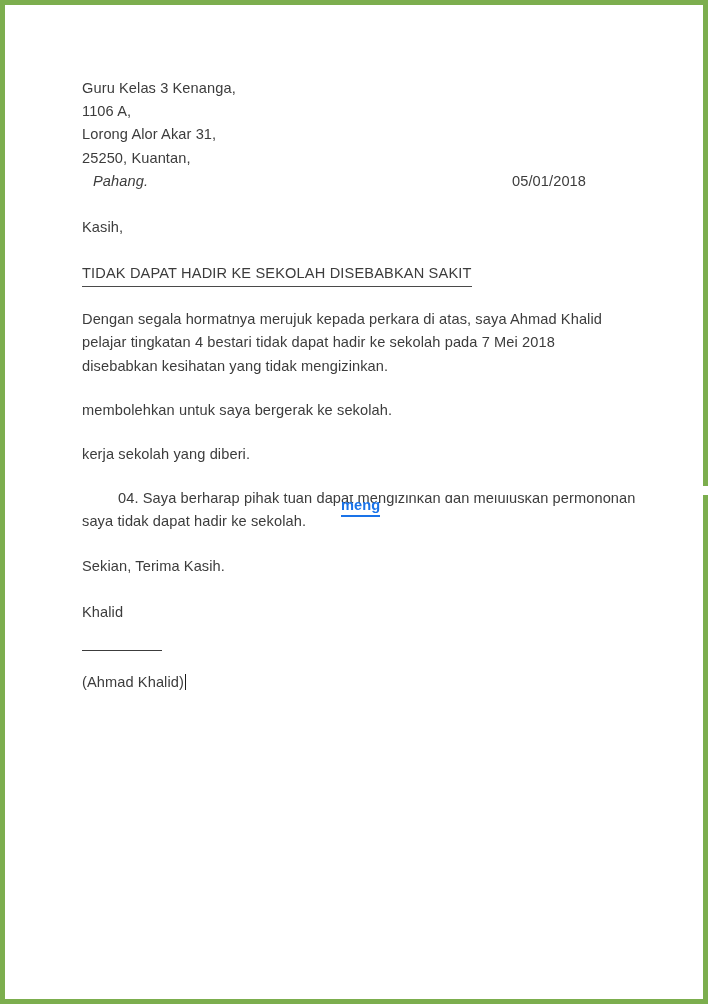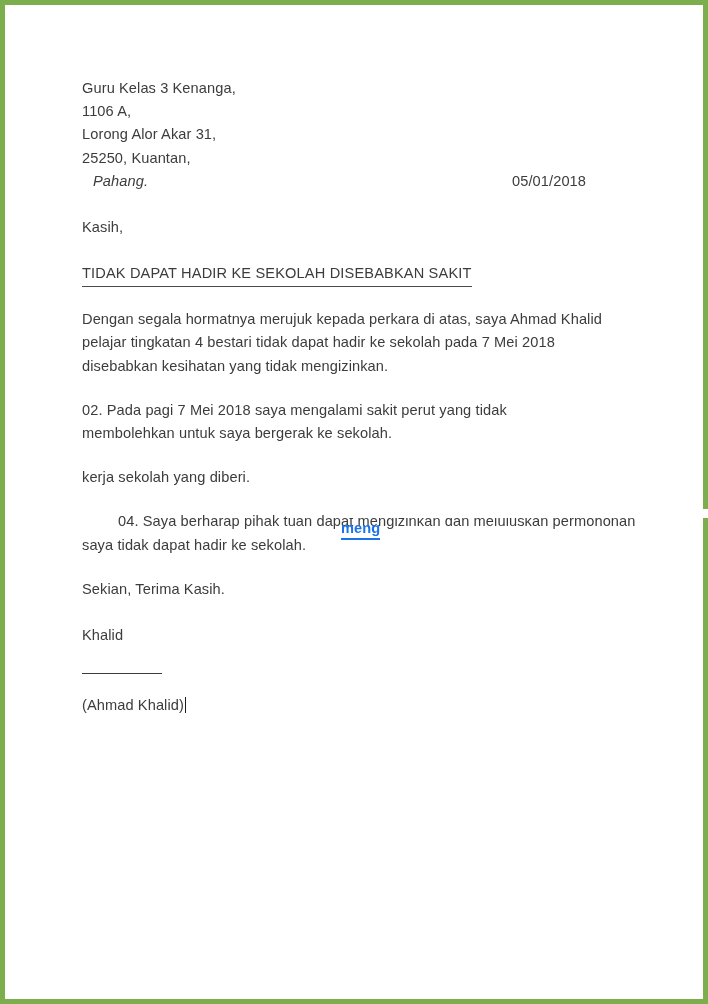--- a/index.html
+++ b/index.html
@@ -192,21 +192,20 @@
 
       <div class="block">
         <div class="para-line">Dengan segala hormatnya merujuk kepada perkara di atas, saya Ahmad Khalid</div>
         <div class="para-line">pelajar tingkatan 4 bestari tidak dapat hadir ke sekolah pada 7 Mei 2018</div>
         <div class="para-line">disebabkan kesihatan yang tidak mengizinkan.</div>
       </div>
 
       <div class="gap-med"></div>
 
       <div class="block">
-        <div class="para-line">02. Pada pagi 7 Mei 2018 saya mengalami sakit perut yang tidak</div>
         <div class="para-line">membolehkan untuk saya bergerak ke sekolah.</div>
       </div>
 
       <div class="gap-med"></div>
 
       <div class="block">
         <div class="para-line">kerja sekolah yang diberi.</div>
       </div>
 
       <div class="gap-med"></div>

